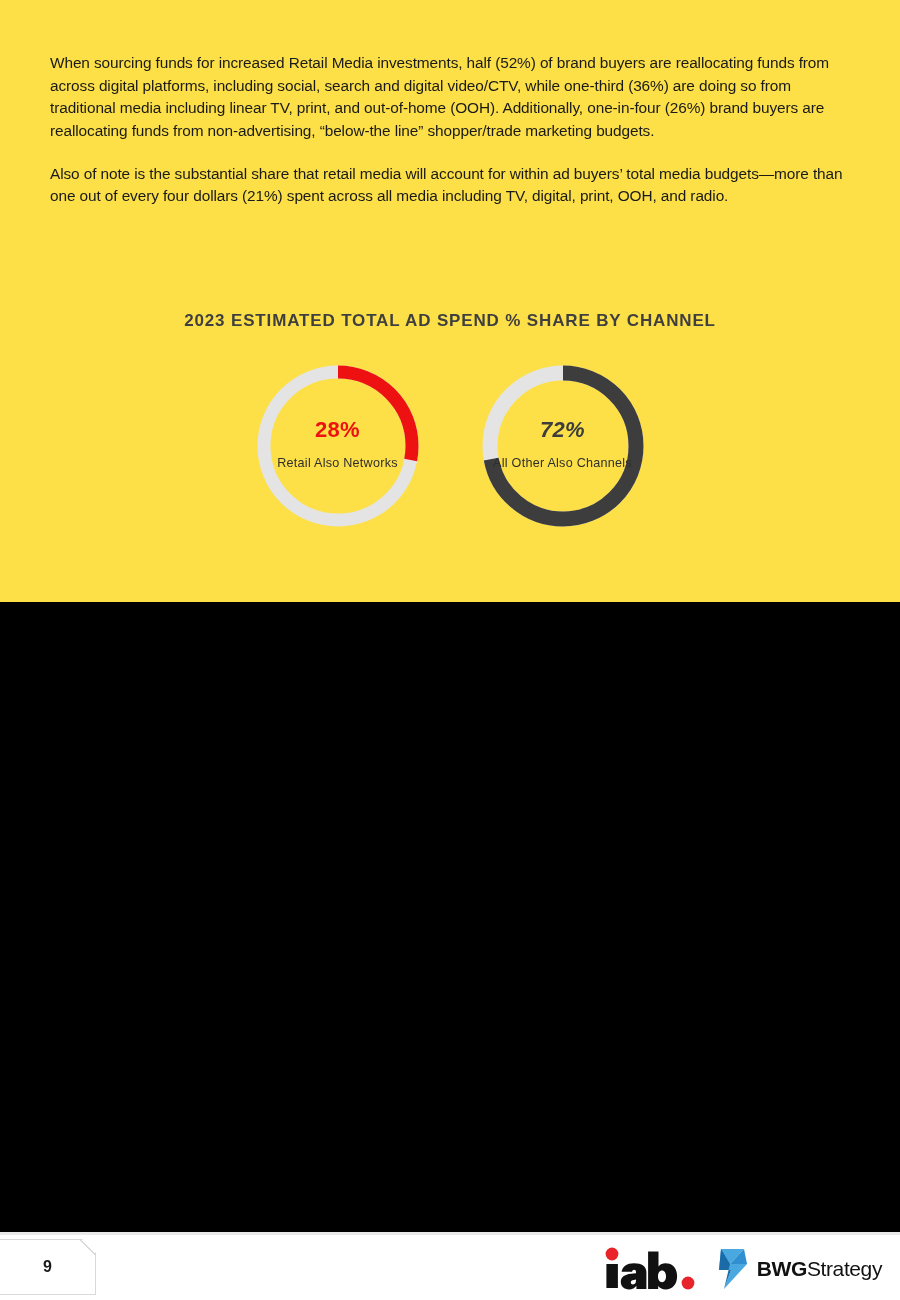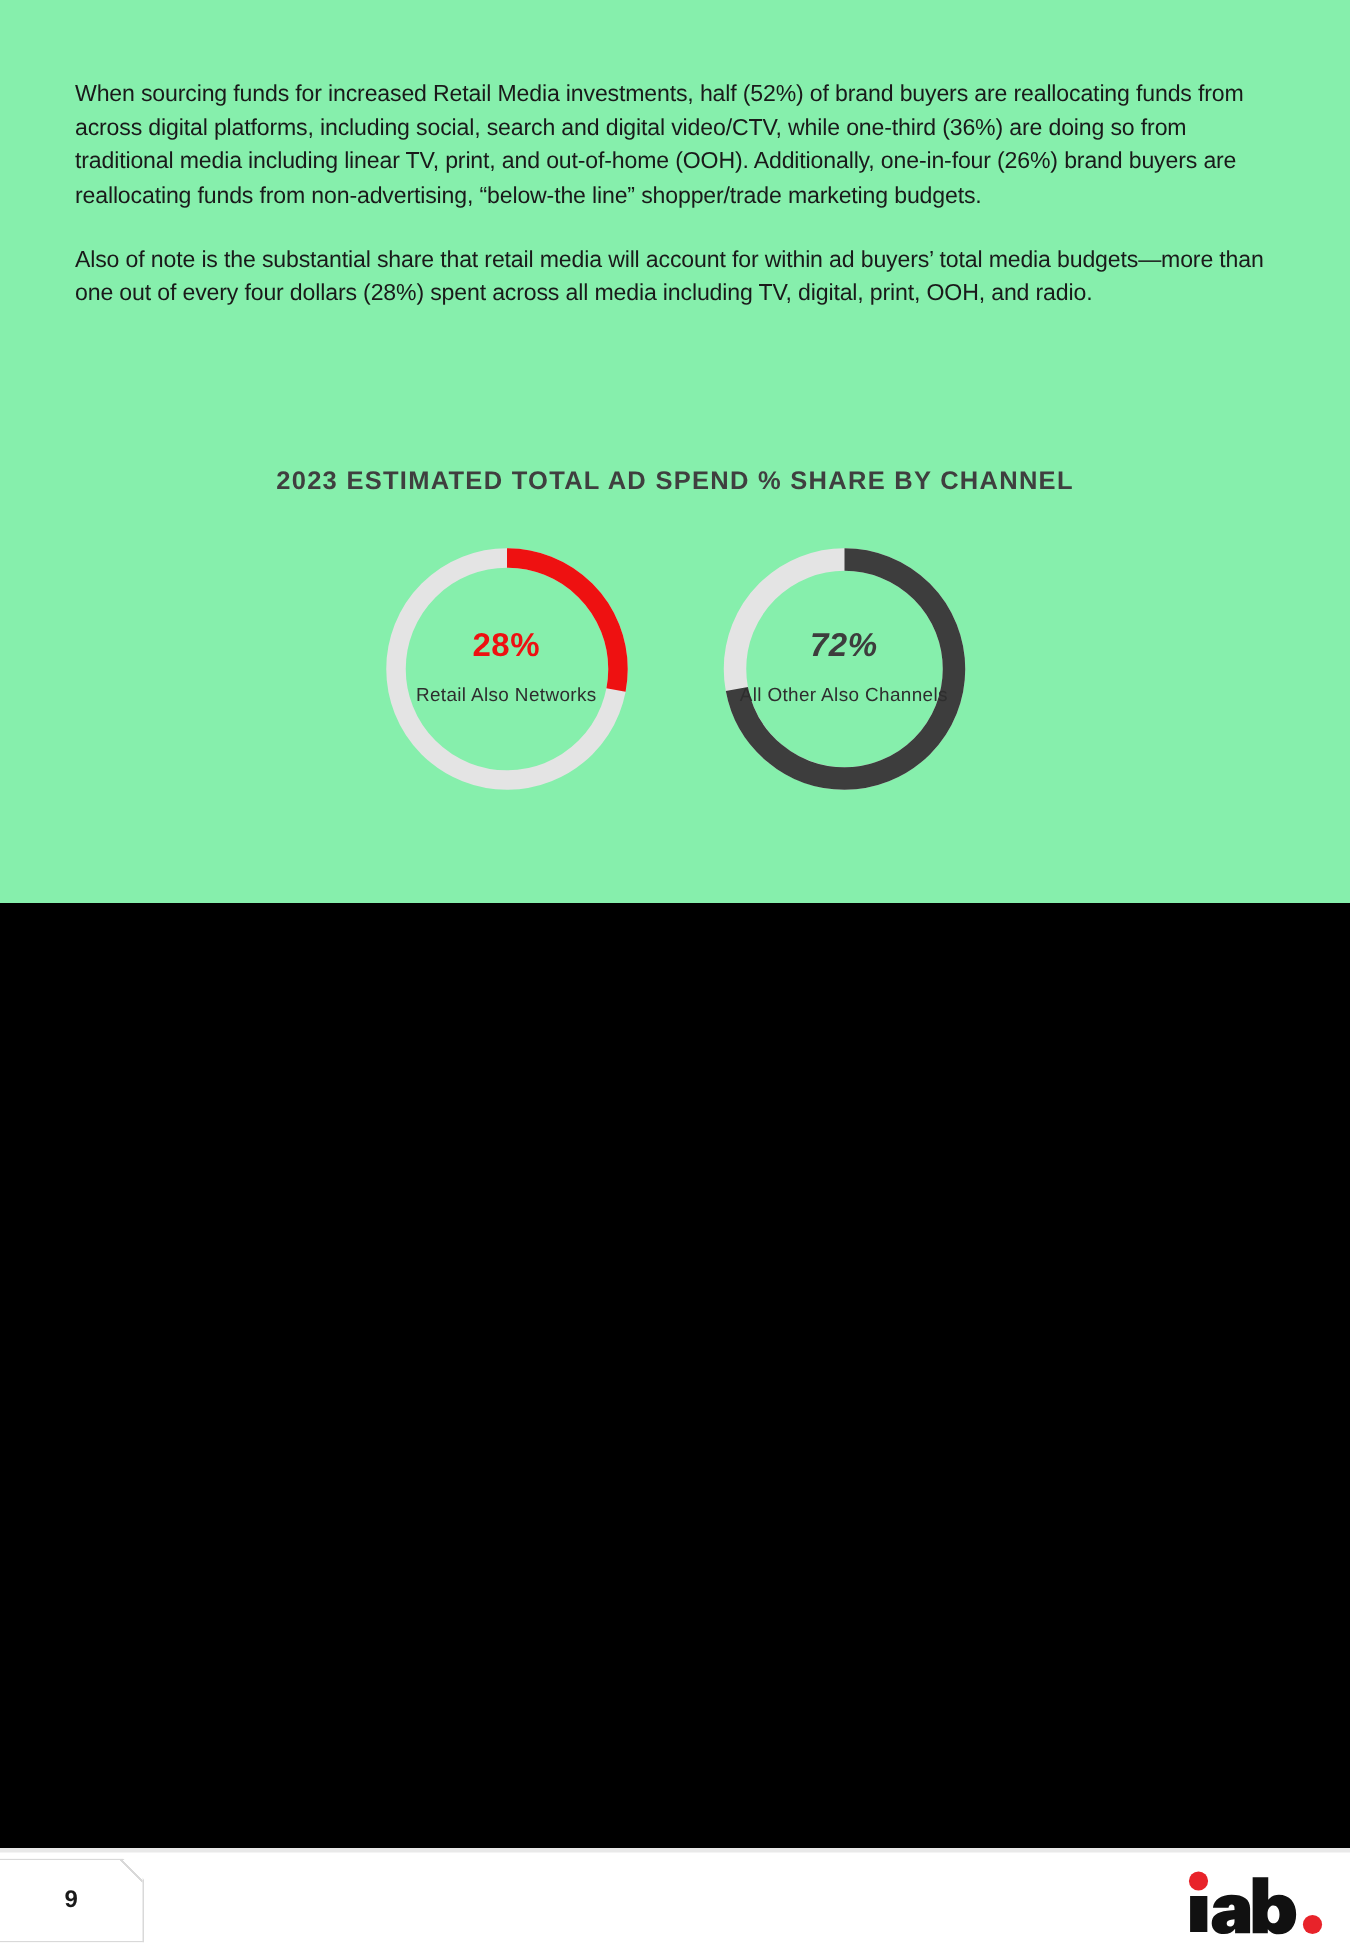--- a/index.html
+++ b/index.html
@@ -9,21 +9,21 @@
     width: 900px;
     height: 1300px;
     background: #ffffff;
     font-family: "Liberation Sans", sans-serif;
   }
 
   .page {
     position: relative;
     width: 900px;
     height: 1300px;
-    background: #86efac;
+    background: #fde047;
     overflow: hidden;
   }
 
   
   .content {
     position: absolute;
     left: 50px;
     top: 52px;
     width: 805px;
   }
@@ -202,21 +202,21 @@
   .bwg-text .bold { font-weight: bold; }
   .bwg-text .light { font-weight: normal; }
 </style>
 </head>
 <body>
 
 <div class="page">
 
   <div class="content">
     <p class="para">When sourcing funds for increased Retail Media investments, half (52%) of brand buyers are reallocating funds from across digital platforms, including social, search and digital video/CTV, while one-third (36%) are doing so from traditional media including linear TV, print, and out-of-home (OOH). Additionally, one-in-four (26%) brand buyers are reallocating funds from non-advertising, “below-the line” shopper/trade marketing budgets.</p>
-    <p class="para">Also of note is the substantial share that retail media will account for within ad buyers’ total media budgets—more than one out of every four dollars (28%) spent across all media including TV, digital, print, OOH, and radio.</p>
+    <p class="para">Also of note is the substantial share that retail media will account for within ad buyers’ total media budgets—more than one out of every four dollars (21%) spent across all media including TV, digital, print, OOH, and radio.</p>
   </div>
 
   <div class="chart-block">
 
     <div class="chart-title">
       <div>2023 ESTIMATED TOTAL AD SPEND % SHARE BY CHANNEL</div>
     </div>
 
     <div class="donut-row">
 
@@ -265,17 +265,27 @@
           <rect x="3.4" y="17" width="11.5" height="24" fill="#111111"></rect>
 
           <path d="M31 16.2c-7 0-11.6 3.3-12.4 8.6h10.4c.3-1.4 1-2.1 2.1-2.1 1.3 0 1.9.8 1.9 2.4v1.2l-4.9.5c-6.8.7-10.3 3.5-10.3 8.3 0 4.4 3.3 7.3 8.2 7.3 3.3 0 5.8-1.2 7.4-3.6v3.1h10V25.4c0-6.2-4.3-9.2-12.4-9.2zm2 16.3v1.3c0 2.2-1.2 3.6-3 3.6-1.3 0-2.2-.8-2.2-2 0-1.4 1-2.2 3-2.5l2.2-.4z" fill="#111111"></path>
 
           <path d="M62.6 16.2c-3 0-5.4 1.1-7.1 3.3V4.5H45.1v37.4h10.1v-2.8c1.8 2.3 4.2 3.4 7.3 3.4 7 0 11.6-5.2 11.6-13.2s-4.5-13.1-11.5-13.1zm-3.6 19c-2.4 0-4-2.3-4-5.9s1.6-5.9 4-5.9 4 2.3 4 5.9-1.6 5.9-4 5.9z" fill="#111111"></path>
 
           <circle cx="85" cy="36" r="6.4" fill="#e8232a"></circle>
         </svg>
       </div>
 
+      <div class="bwg-logo">
+        <svg class="bwg-mark" width="34" height="44" viewBox="0 0 34 44">
+          <path d="M4 2 L27 2 L13 17 L30 17 L7 42 L14 23 L2 23 Z" fill="#4aa8e0"></path>
+          <path d="M4 2 L13 17 L7 42 L14 23 L2 23 Z" fill="#1b6ba8"></path>
+          <path d="M27 2 L13 17 L30 17 Z" fill="#2f8fd0"></path>
+        </svg>
+        <div class="bwg-text">
+          <span class="bold">BWG</span><span class="light">Strategy</span>
+        </div>
+      </div>
 
     </div>
   </div>
 
 </div>
 
 </body></html>

